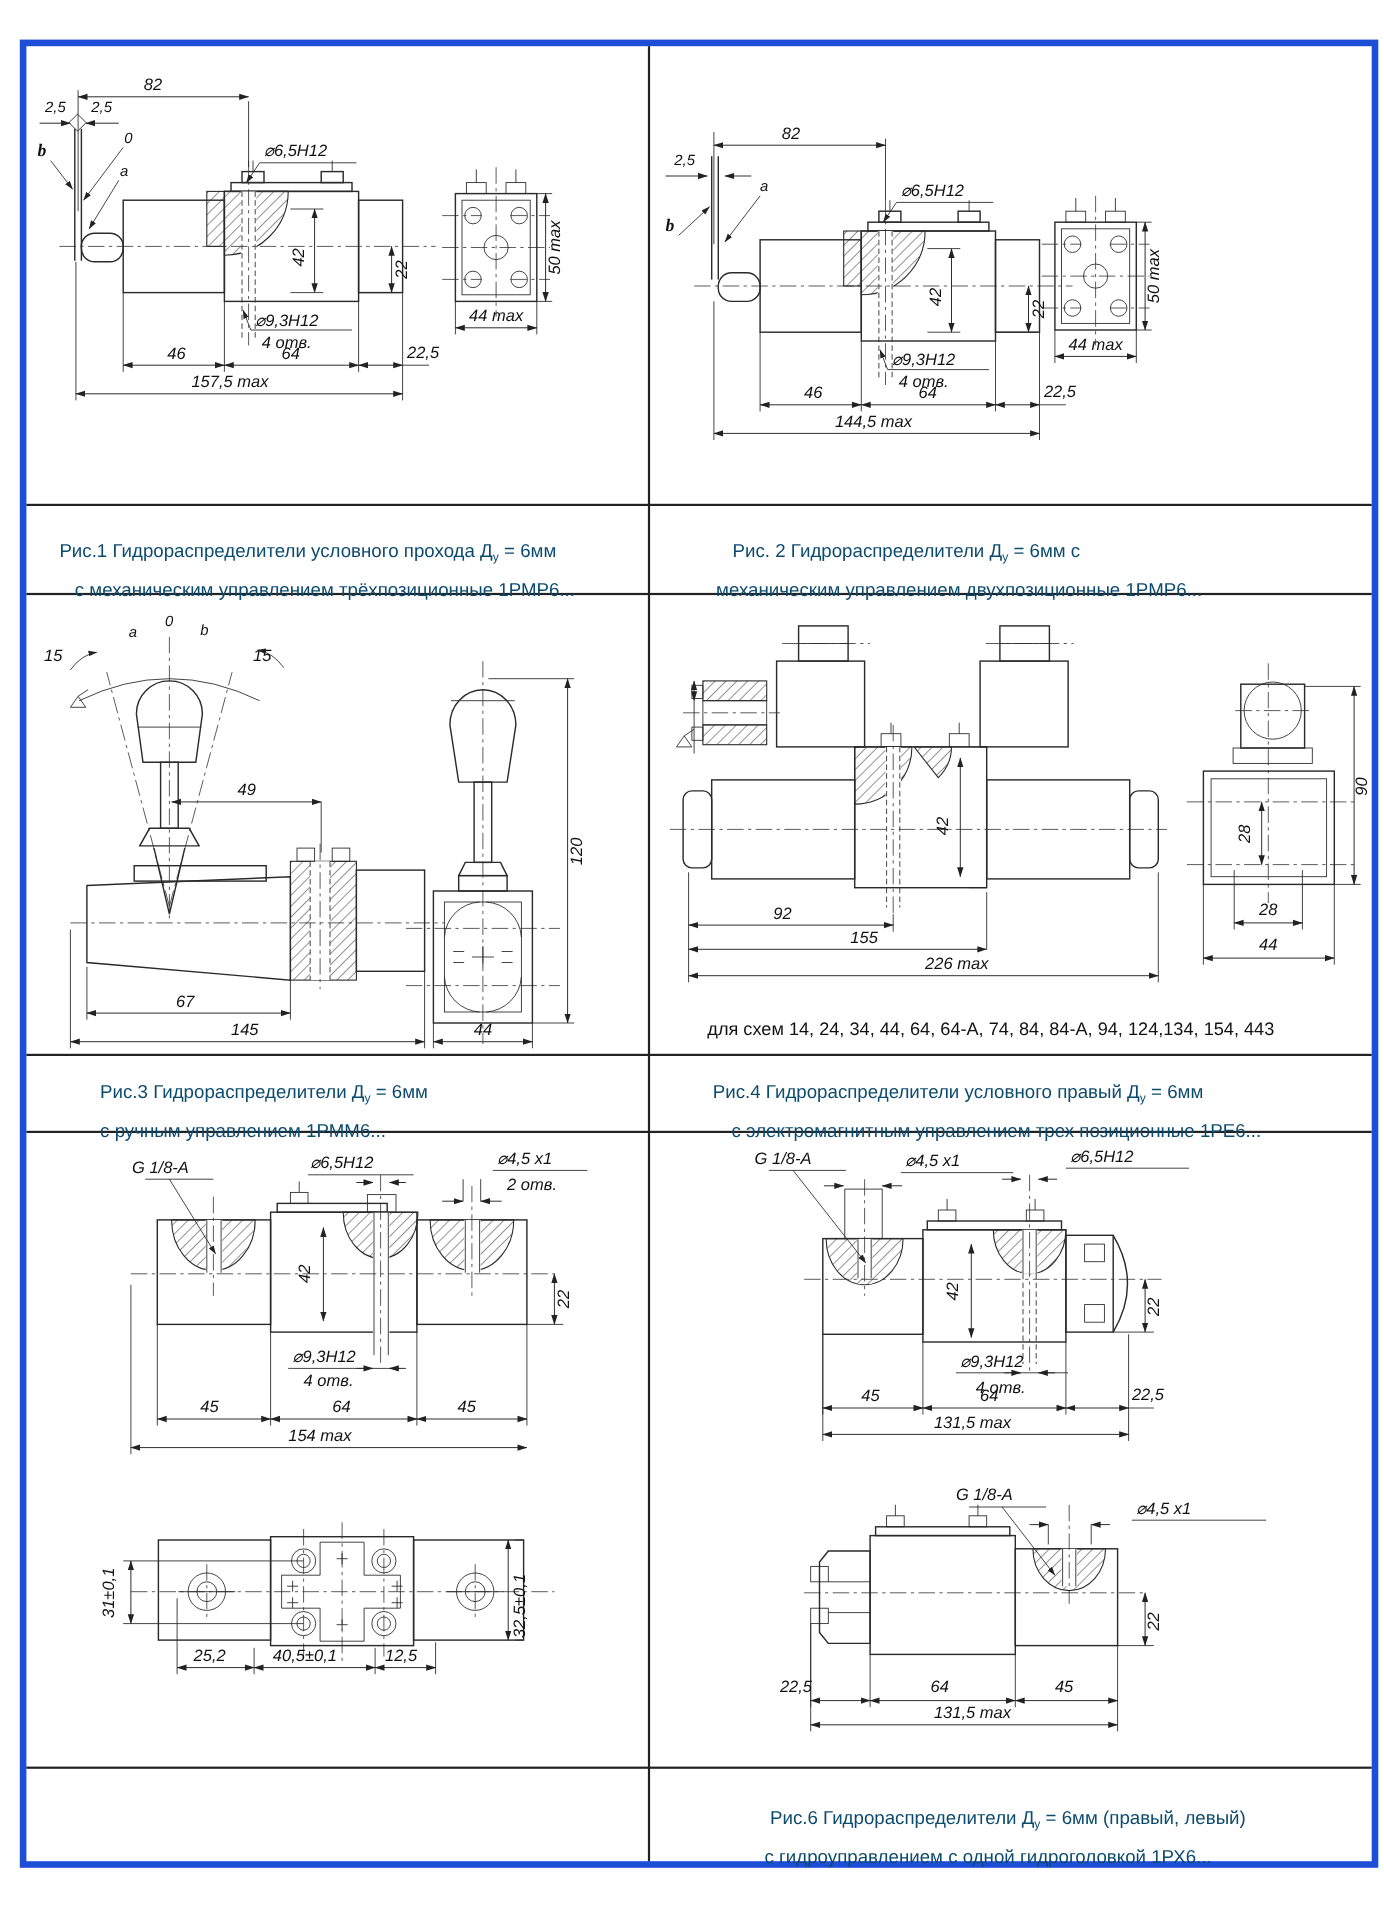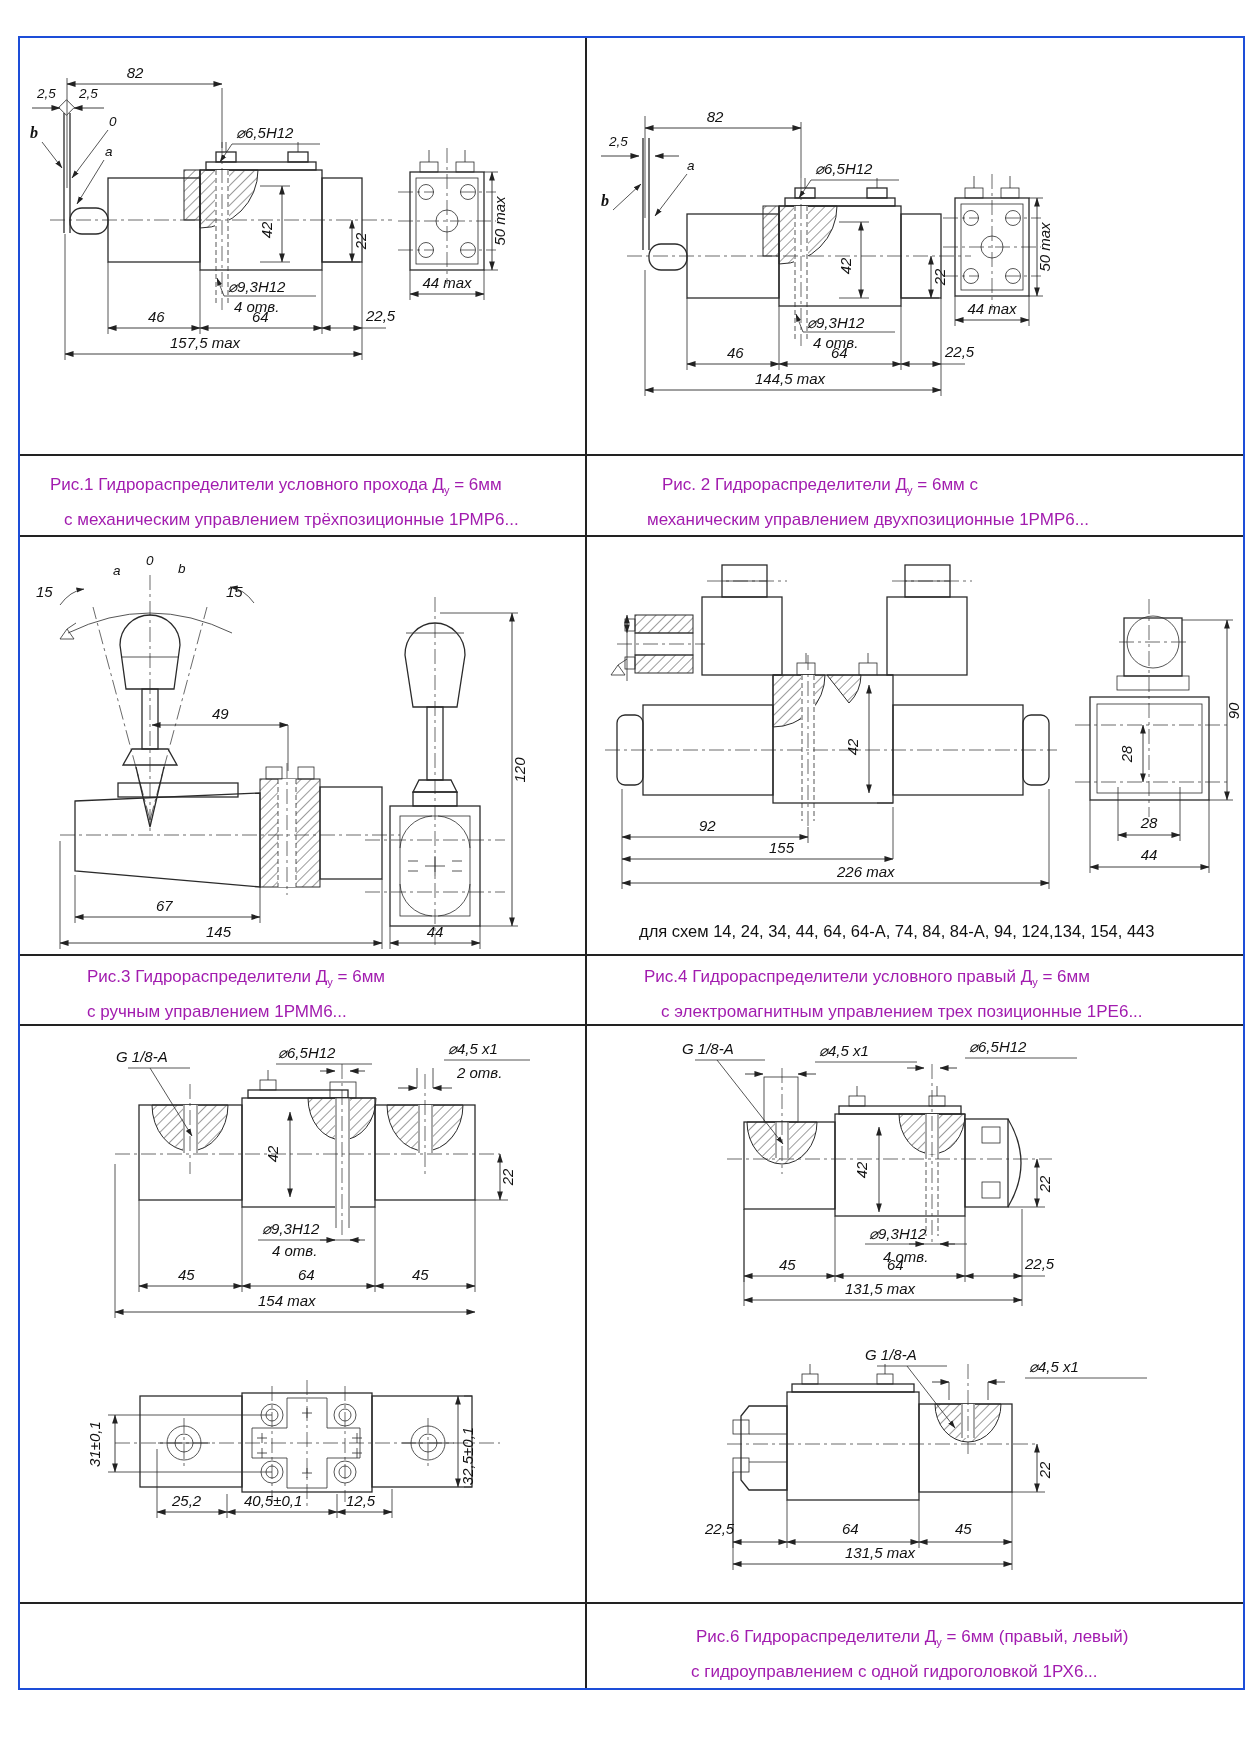--- a/index.html
+++ b/index.html
@@ -1,34 +1,34 @@
 <!DOCTYPE html>
 <html><head>
 <meta charset="utf-8">
 <style>
   html,body{margin:0;padding:0;background:#fff;}
   .page{position:relative;width:1258px;height:1755px;background:#fff;overflow:hidden;
         font-family:"Liberation Sans",sans-serif;color:#111;}
-  .frame{position:absolute;left:18px;top:36px;width:1223px;height:1650px;border:2px solid #1d4ed8;}
+  .frame{position:absolute;left:18px;top:36px;width:1223px;height:1650px;border:6px solid #1d4ed8;}
   .vline{position:absolute;top:0;bottom:0;left:565px;width:2px;background:#222;}
   .hline{position:absolute;left:0;right:0;height:2px;background:#222;}
   .cell{position:absolute;overflow:hidden;}
   svg{position:absolute;left:0;top:0;}
   .ln{fill:none;stroke:#2b2b2b;stroke-width:1.3;}
   .tn{fill:none;stroke:#2b2b2b;stroke-width:0.8;}
   .cl{fill:none;stroke:#2b2b2b;stroke-width:0.7;stroke-dasharray:15 4 3 4;}
   .dsh{fill:none;stroke:#2b2b2b;stroke-width:0.8;stroke-dasharray:5 3;}
   .dim{fill:none;stroke:#2b2b2b;stroke-width:0.9;}
   .ht{fill:url(#hatch);stroke:#2b2b2b;stroke-width:1;}
   .wh{fill:#fff;stroke:none;}
   text.d{font:italic 13.5px "Liberation Sans",sans-serif;fill:#111;}
   text.dl{font:italic 15px "Liberation Sans",sans-serif;fill:#111;}
   text.b{font:italic bold 16px "Liberation Serif",serif;fill:#111;}
   text.s{font:16.5px "Liberation Sans",sans-serif;fill:#111;}
-  .cap{position:absolute;font-size:17px;line-height:30px;color:#a21caf;}
+  .cap{position:absolute;font-size:17px;line-height:30px;color:#0c4a6e;margin-top:12px;}
   .cap .sub{font-size:11px;vertical-align:-4px;}
 </style>
 </head>
 <body>
 
 <div class="page">
 
   <svg width="0" height="0">
     <defs>
       <pattern id="hatch" width="7" height="7" patternTransform="rotate(45)" patternUnits="userSpaceOnUse">

